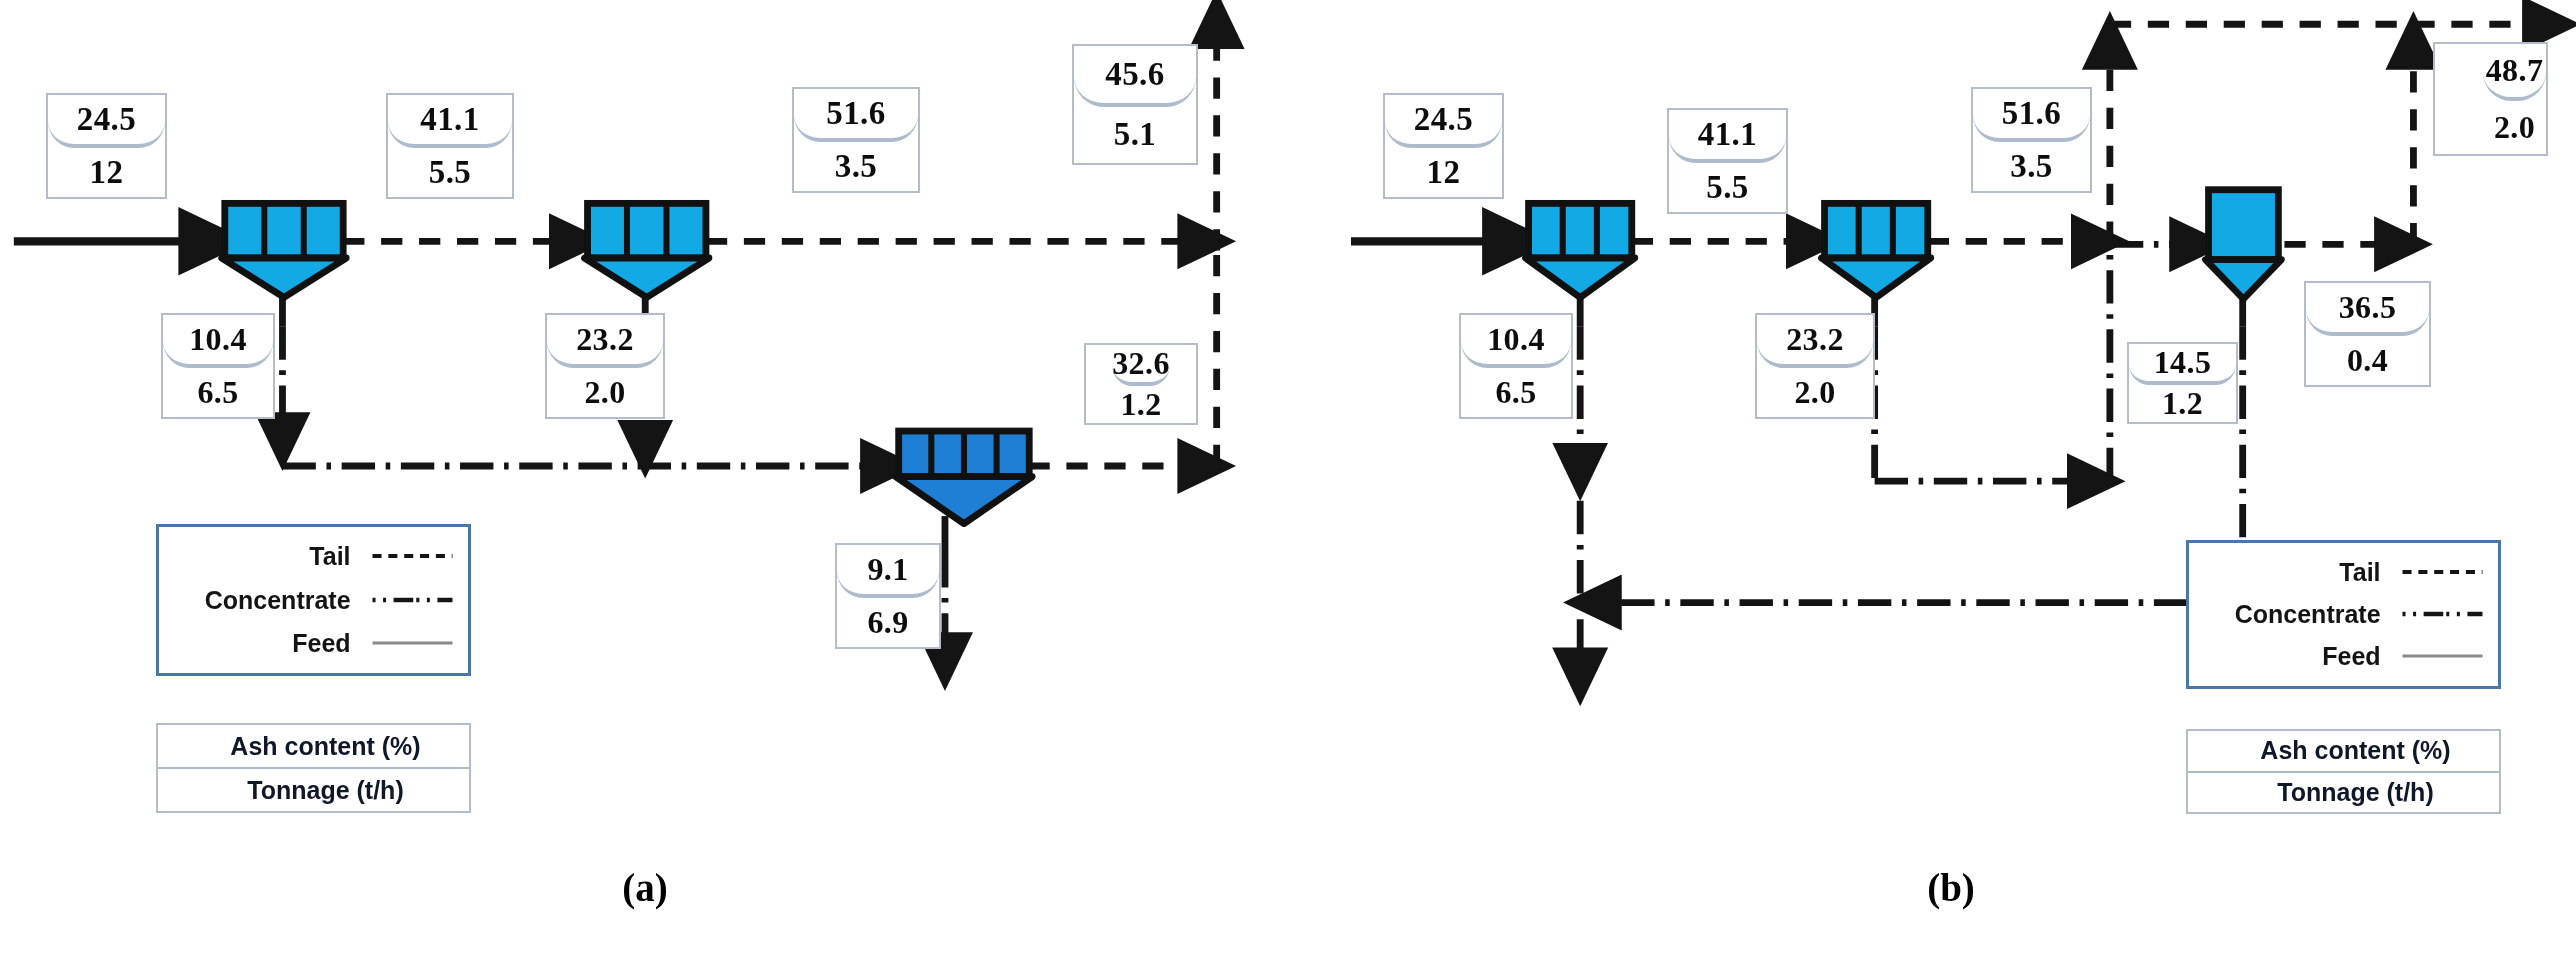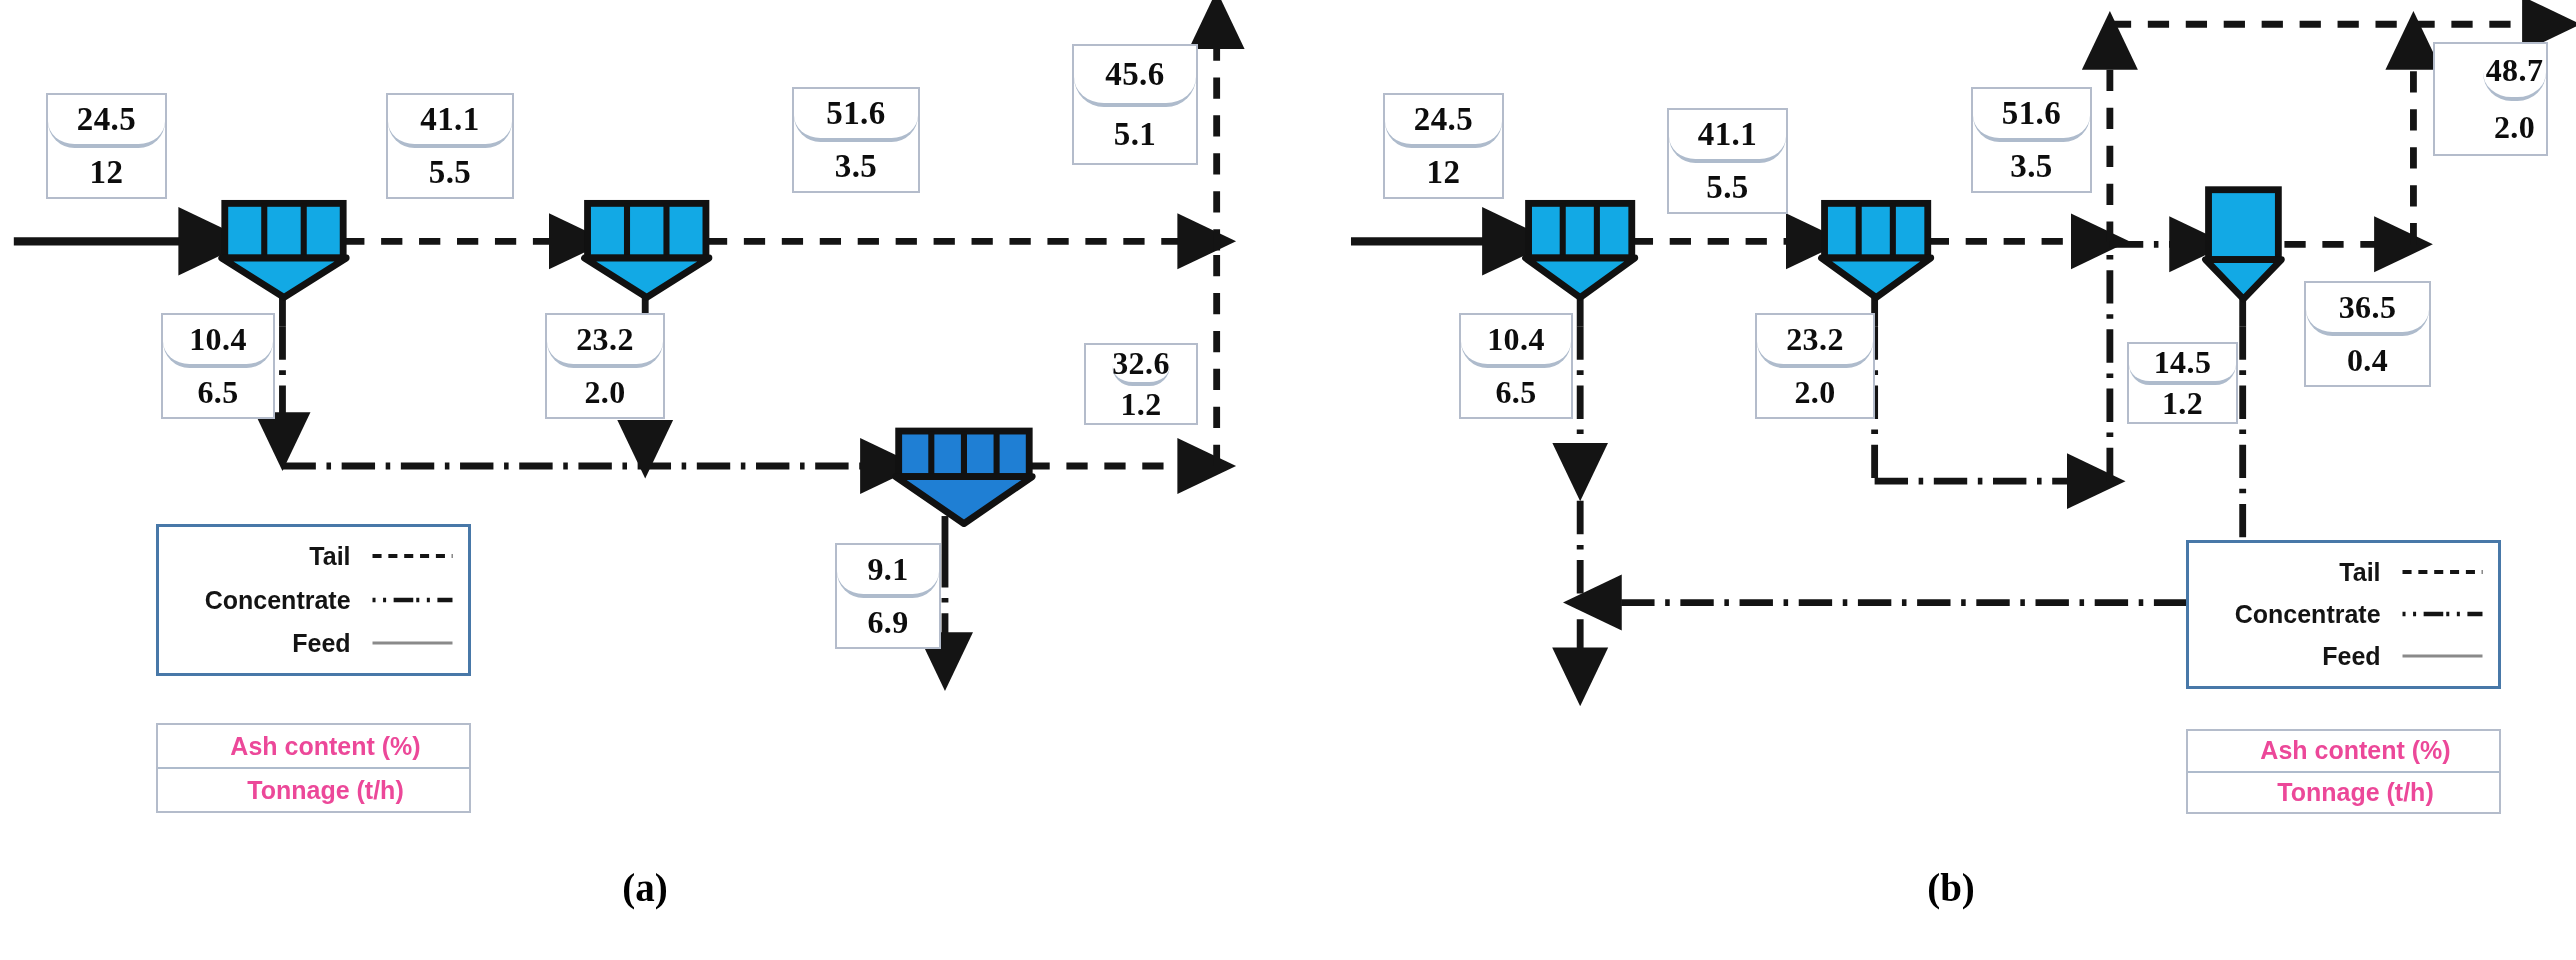--- a/index.html
+++ b/index.html
@@ -61,21 +61,21 @@
   .unitsbox{
     position:absolute;
     box-sizing:border-box;
     border:2.3px solid #b4bccb;
     background:#fff;
     z-index:7;
     display:flex;flex-direction:column;
   }
   .unitsbox .urow{
     flex:1;display:flex;align-items:center;justify-content:center;
-    font-weight:bold;font-size:25px;color:#ec4899;
+    font-weight:bold;font-size:25px;color:#0f172a;
     font-family:"Liberation Sans",sans-serif;
     padding-left:24px;
   }
   .unitsbox .urow.top{border-bottom:2.3px solid #aebbcc;}
 
   
   .caption{
     position:absolute;
     font-family:"Liberation Serif",serif;
     font-size:39px;

